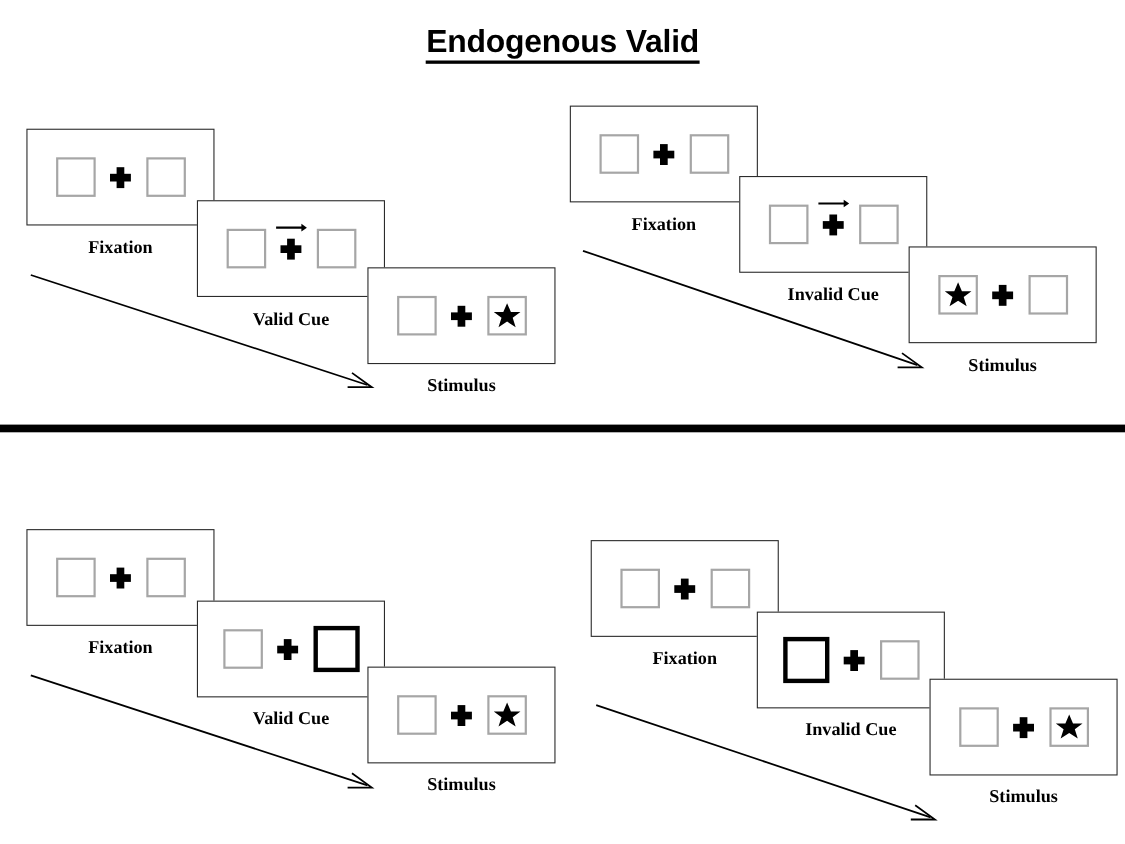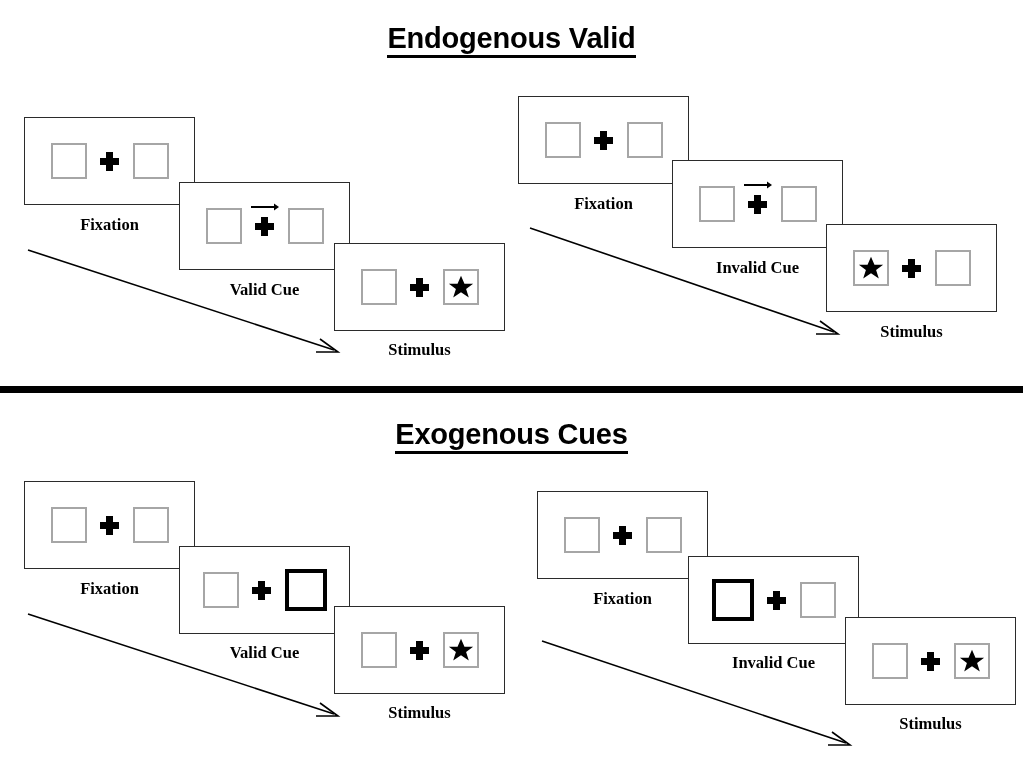--- a/index.html
+++ b/index.html
@@ -244,23 +244,20 @@
   </div>
   <div class="caption" style="left:826px; top:322px; width:171px;">Stimulus</div>
 
   <svg class="seq-arrow" style="left:528px; top:224px; width:320px; height:120px;" viewBox="0 0 320 120">
     <line x1="2" y1="4" x2="306" y2="108" stroke="#000" stroke-width="1.6"></line>
     <path d="M292 97 L310 110 L288 110" fill="none" stroke="#000" stroke-width="1.6"></path>
   </svg>
 
   <div class="divider" style="top:386px;"></div>
 
-  <div class="section-title" style="top:418px;">
-    <span>Exogenous Cues</span>
-  </div>
 
   <div class="frame" style="left:24px; top:481px; width:171px; height:88px;">
     <div class="frame-inner">
       <div class="box"></div>
       <div class="plus-wrap">
         <div class="plus"></div>
       </div>
       <div class="box"></div>
     </div>
   </div>

